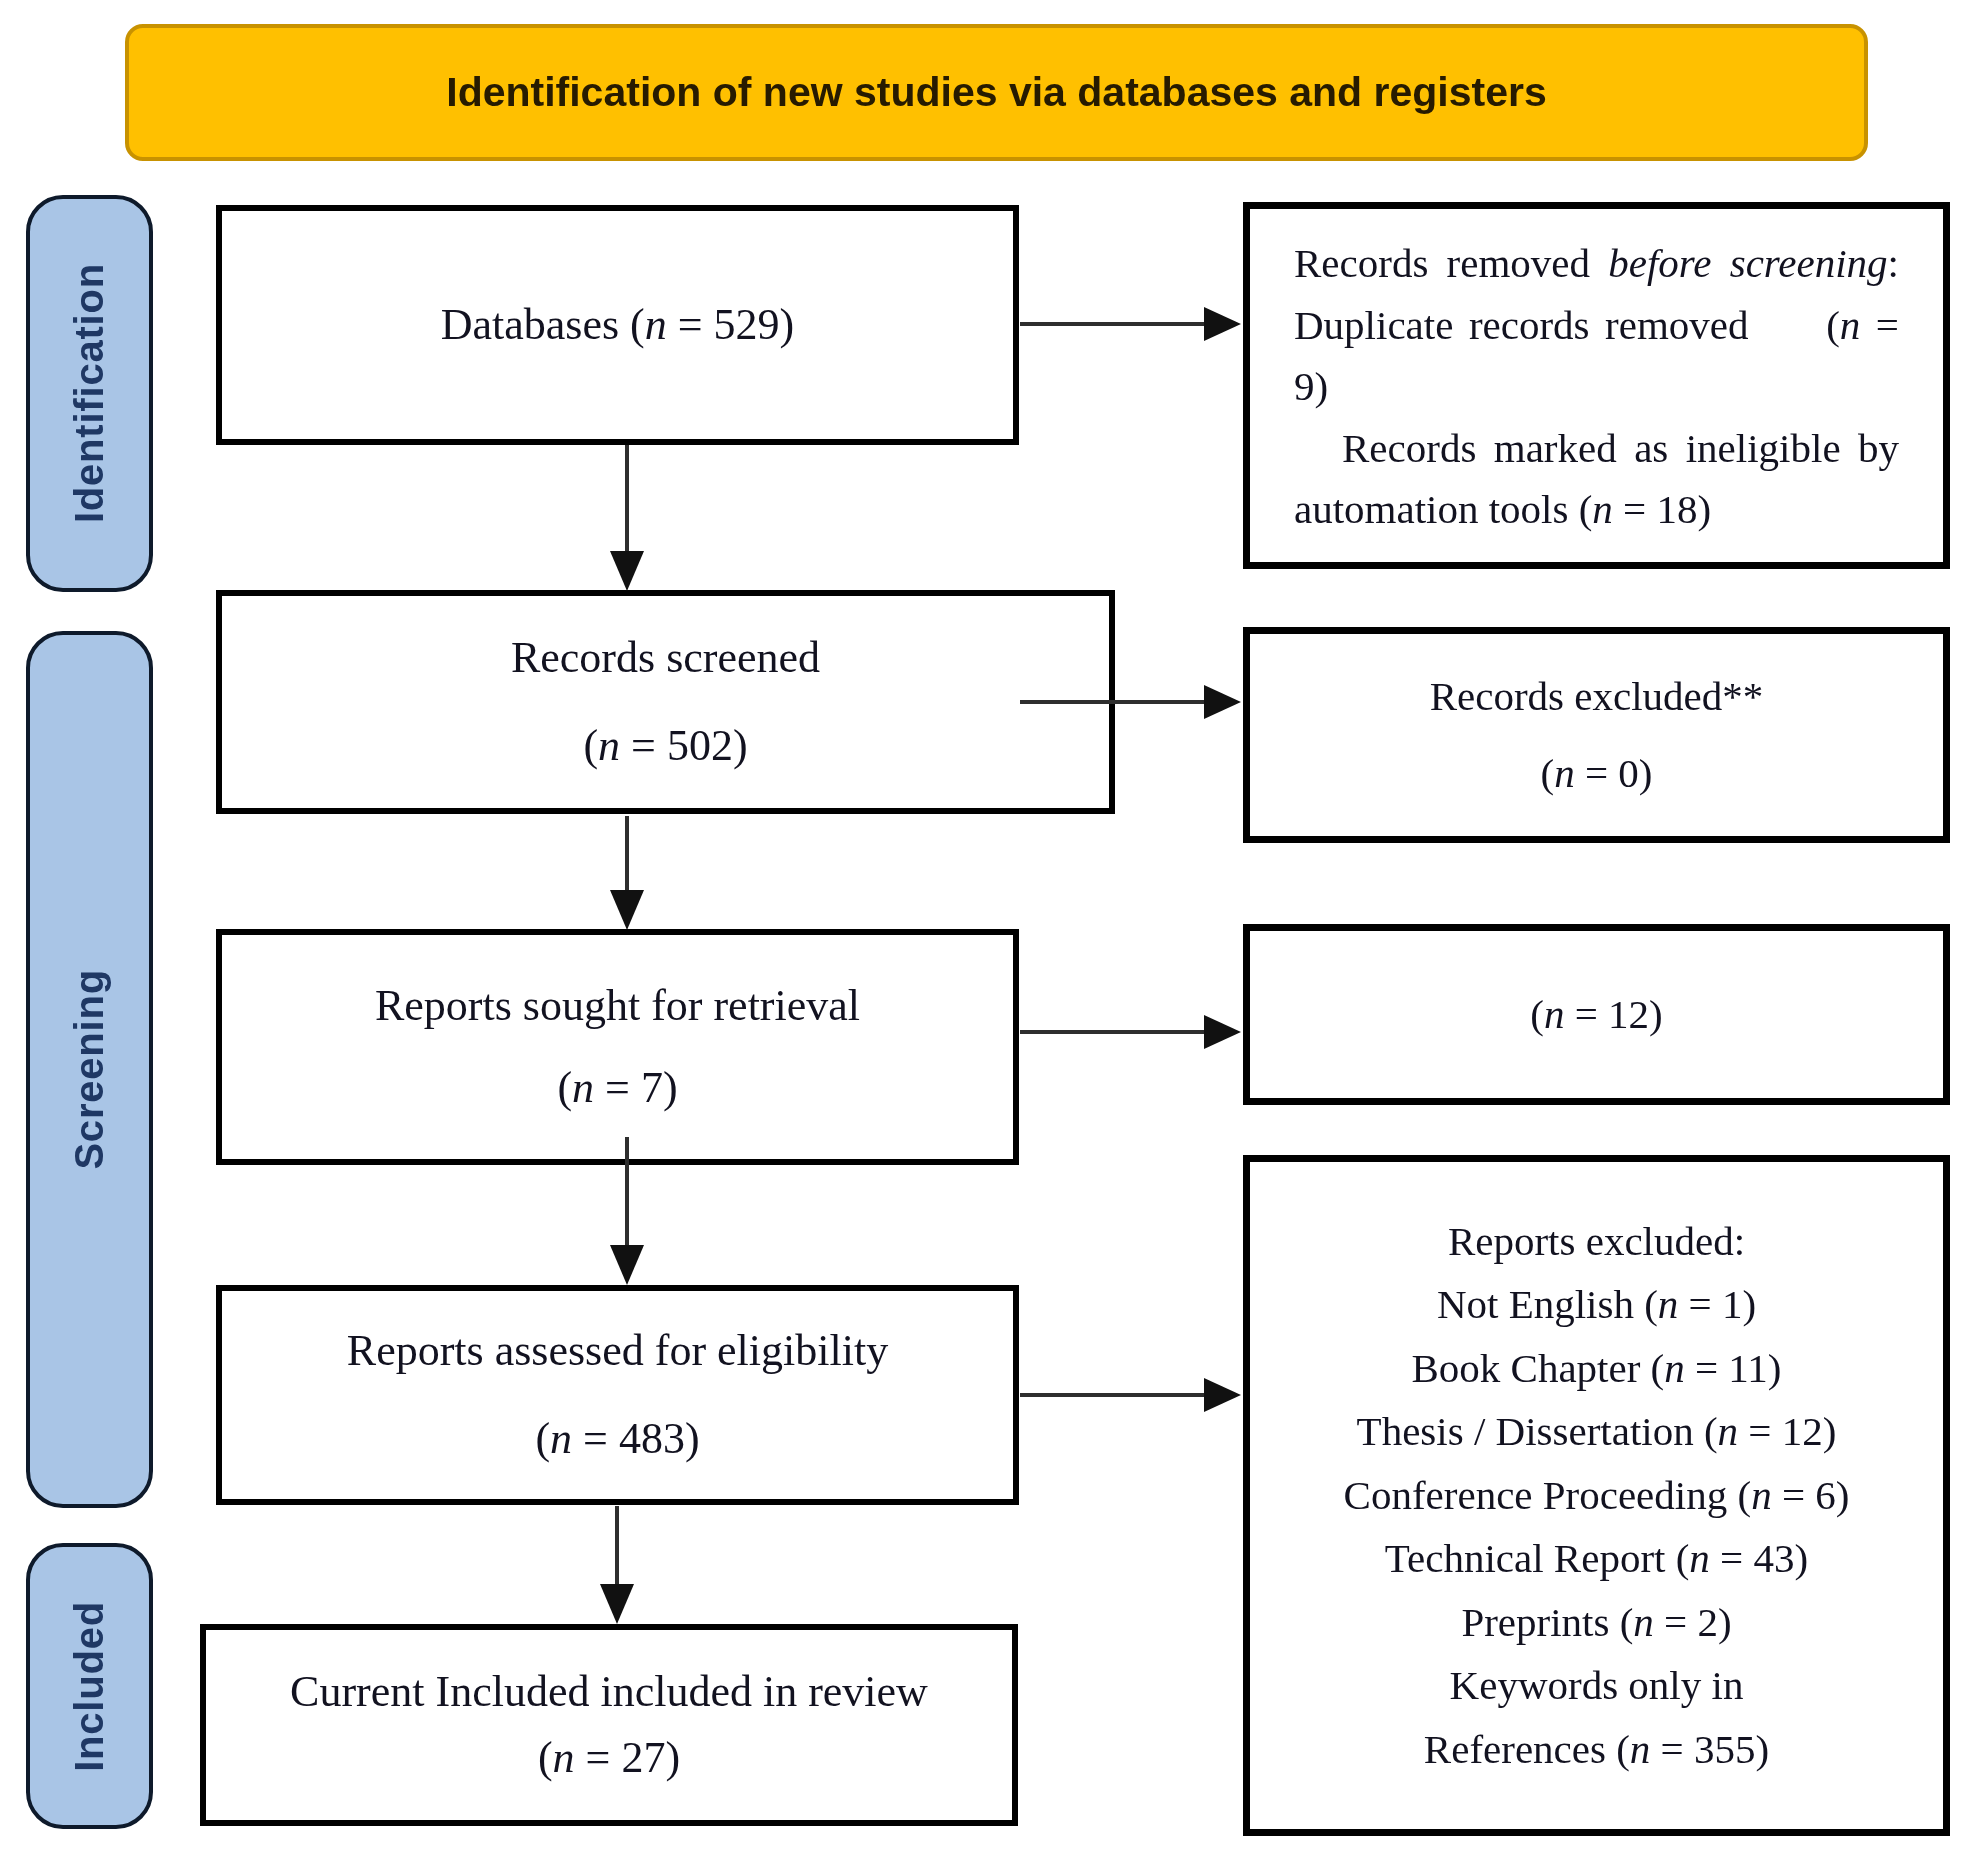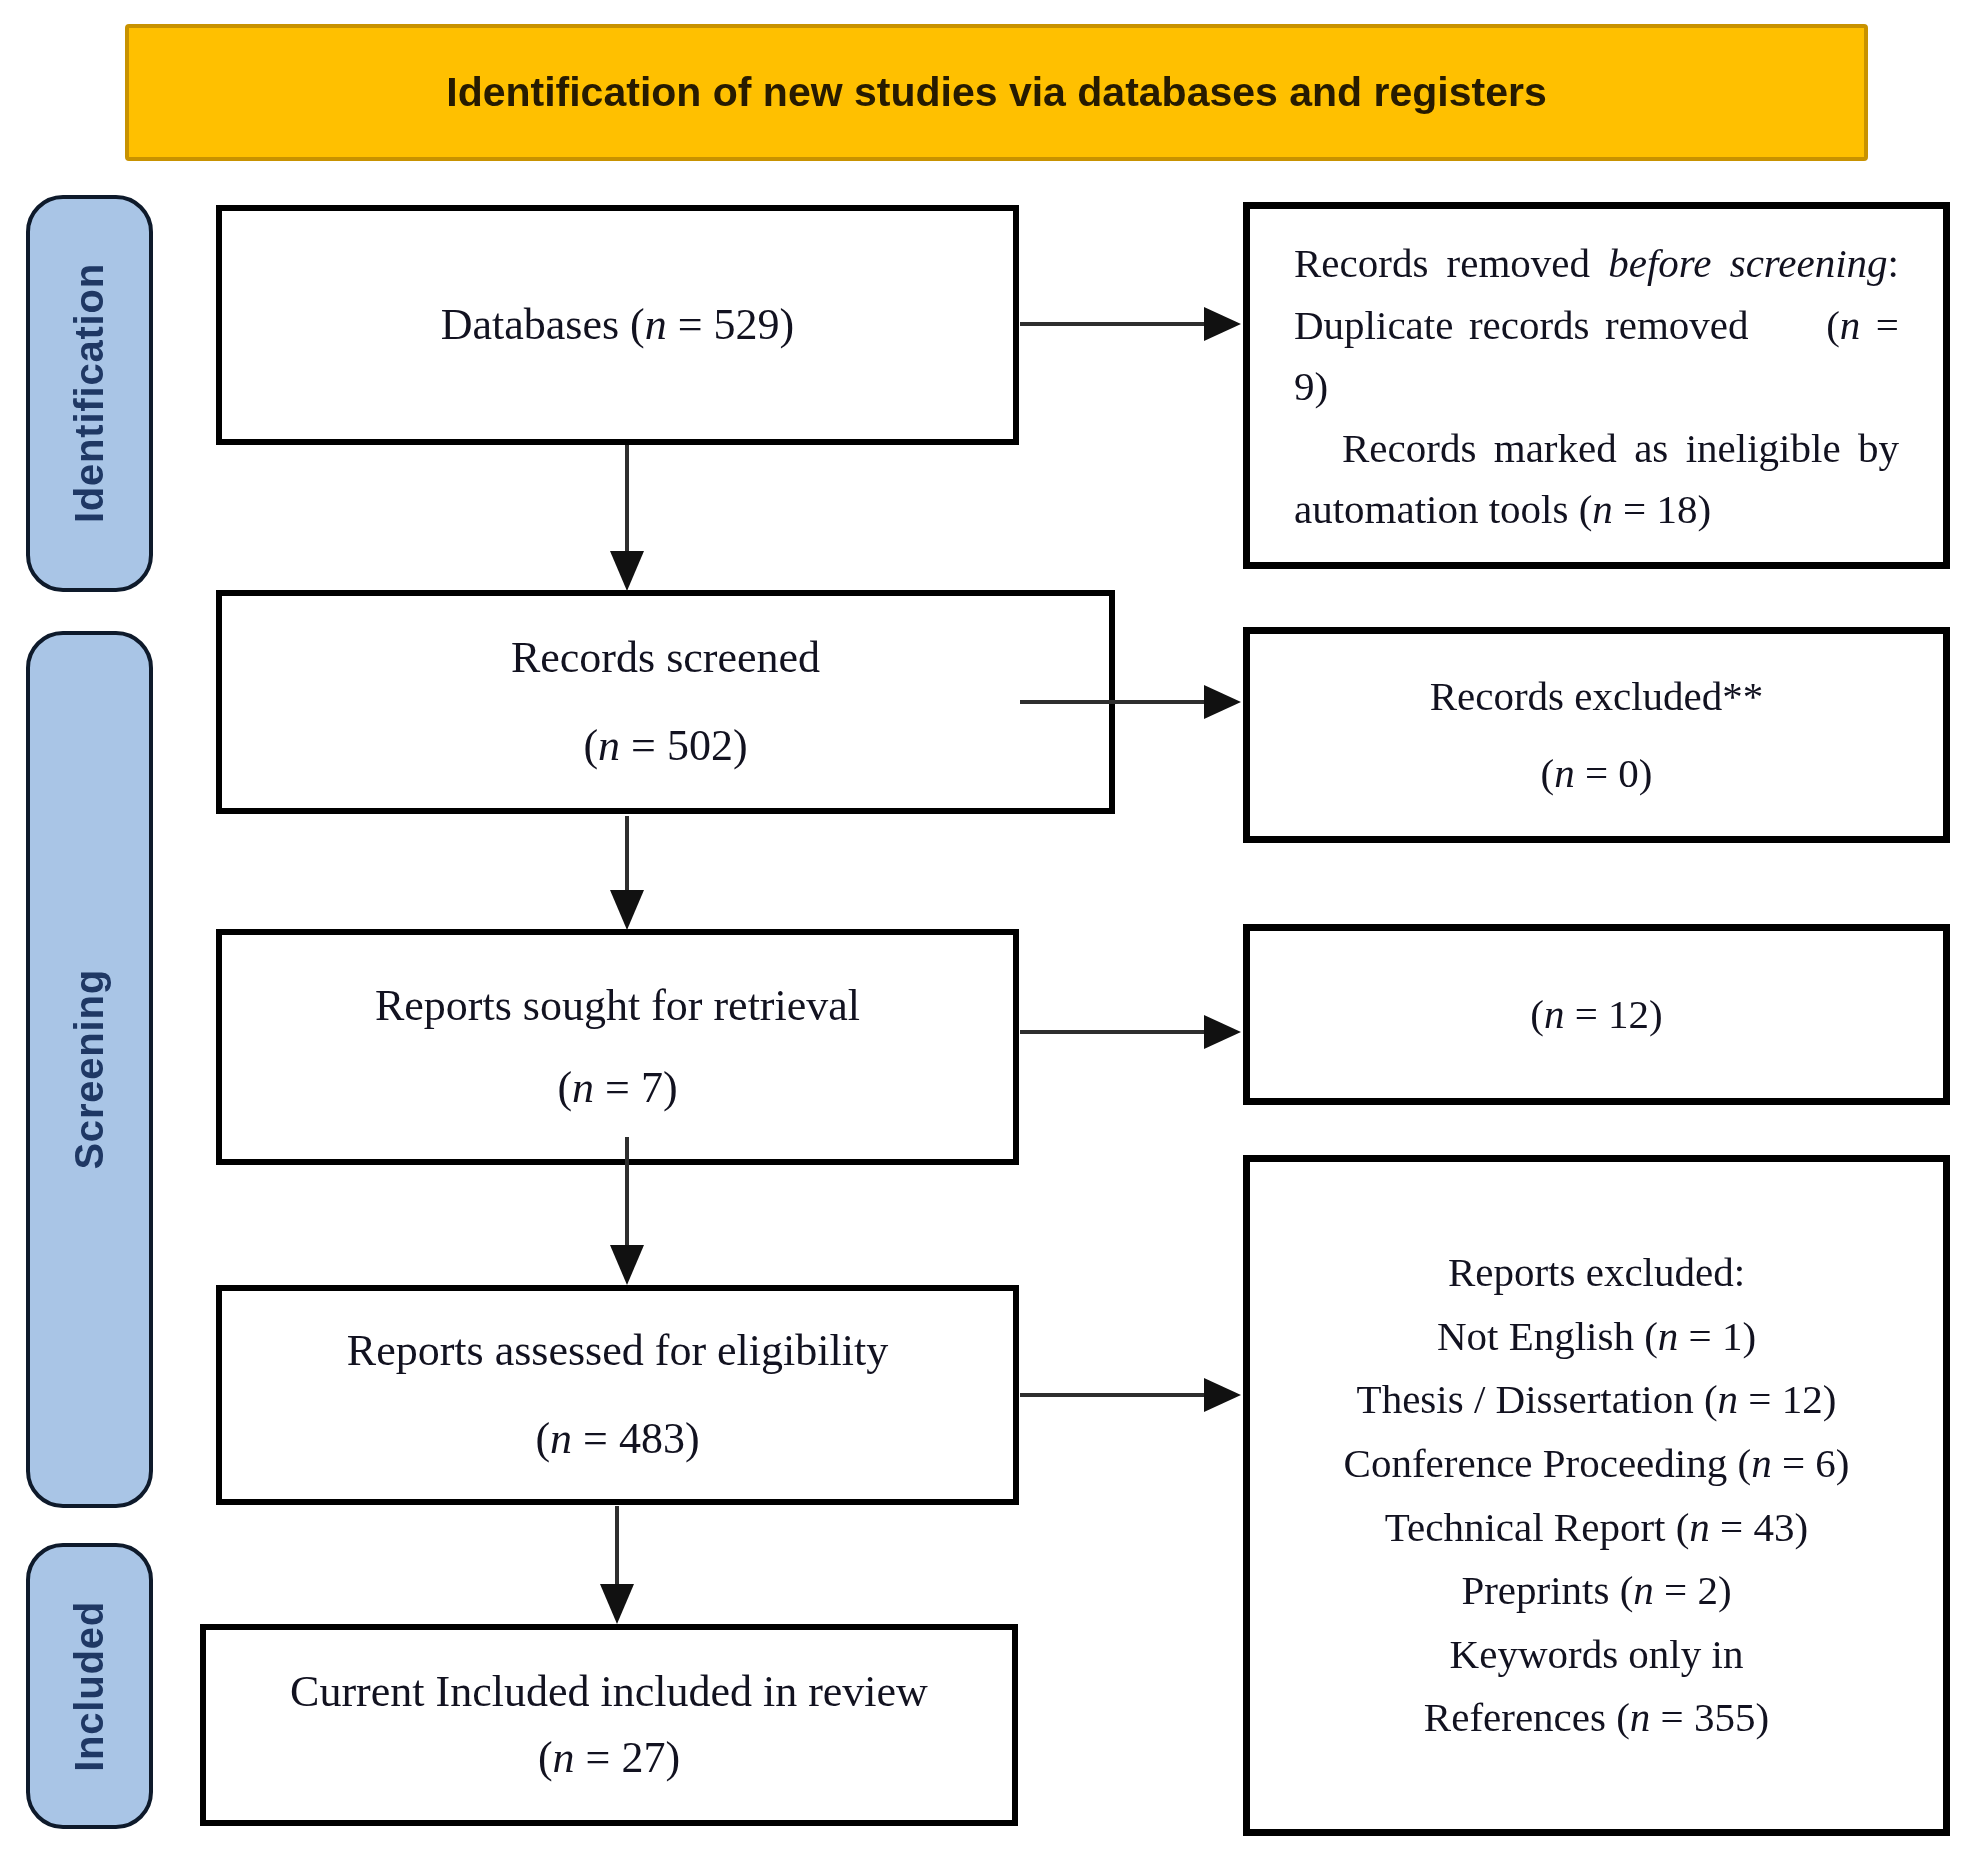--- a/index.html
+++ b/index.html
@@ -5,21 +5,21 @@
   :root{
     --title-bg:#FFC000; --title-border:#C89200; --title-text:#271B00;
     --stage-bg:#A9C5E6; --stage-border:#0E1A2B; --stage-text:#1F3864;
     --box-border:#000000; --box-text:#121220; --arrow:#2E2E2E; --arrow-head:#111111;
   }
   html,body{margin:0;padding:0;background:#ffffff;}
   .canvas{position:relative;width:1976px;height:1868px;background:#ffffff;
     font-family:"Liberation Serif",serif;color:var(--box-text);overflow:hidden;}
 
   .titlebox{position:absolute;left:125px;top:24px;width:1743px;height:137px;
-    background:var(--title-bg);border:4.8px solid var(--title-border);border-radius:4px;
+    background:var(--title-bg);border:4.8px solid var(--title-border);border-radius:18px;
     box-sizing:border-box;display:flex;align-items:center;justify-content:center;
     font-family:"Liberation Sans",sans-serif;font-weight:bold;font-size:41px;
     color:var(--title-text);text-align:center;}
 
   .stage{position:absolute;left:26px;width:127px;background:var(--stage-bg);
     border:4.8px solid var(--stage-border);border-radius:37px;box-sizing:border-box;
     display:flex;align-items:center;justify-content:center;
     font-family:"Liberation Sans",sans-serif;font-weight:bold;font-size:40px;
     color:var(--stage-text);}
   .stage .vtext{writing-mode:vertical-rl;transform:rotate(180deg);letter-spacing:0.8px;}
@@ -109,20 +109,21 @@
   </div>
 
   <div class="fbox rbox gap22" style="left:1243px;top:924px;width:707px;height:181px;">
     <div>(<i>n</i> = 12)</div>
   </div>
 
   <div class="rlist" style="left:1243px;top:1155px;width:707px;height:681px;">
     <div>Reports excluded:</div>
     <div>
         <div>Not English (<i>n</i> = 1)</div>
+        <div>Book Chapter (<i>n</i> = 11)</div>
         <div>Thesis / Dissertation (<i>n</i> = 12)</div>
         <div>Conference Proceeding (<i>n</i> = 6)</div>
         <div>Technical Report (<i>n</i> = 43)</div>
         <div>Preprints (<i>n</i> = 2)</div>
         <div>Keywords only in<br>References (<i>n</i> = 355)</div>
       </div>
   </div>
 
   <div class="varrow" style="left:625px;top:445px;height:106px;"></div>
   <div class="varrow" style="left:625px;top:816px;height:74px;"></div>

